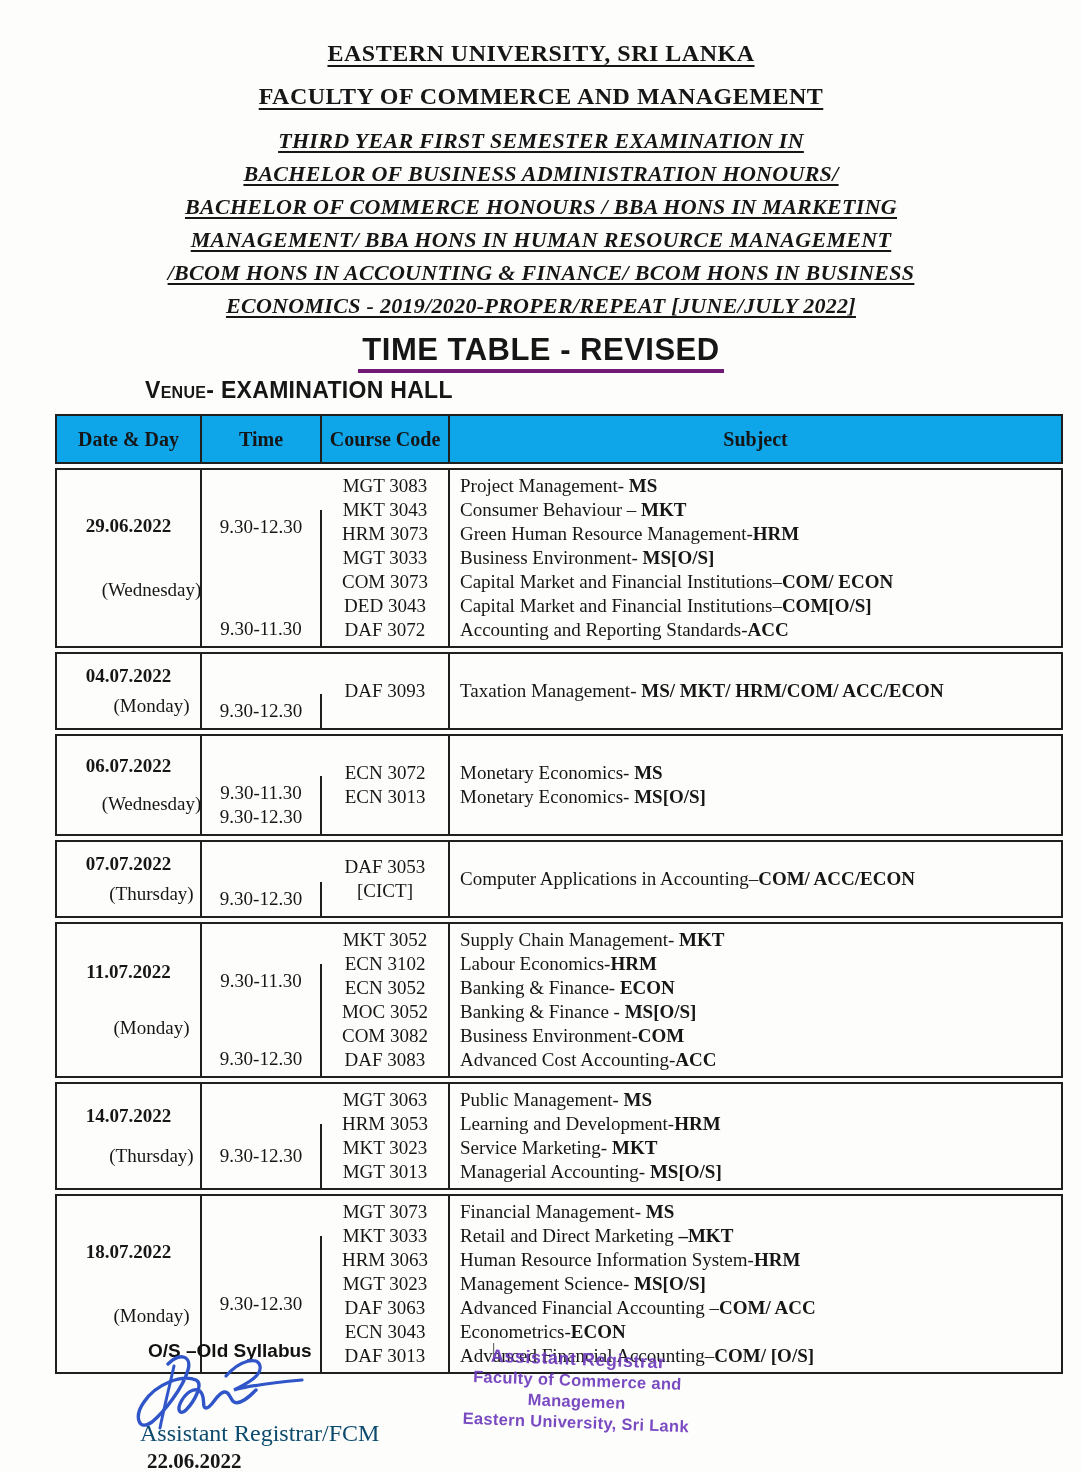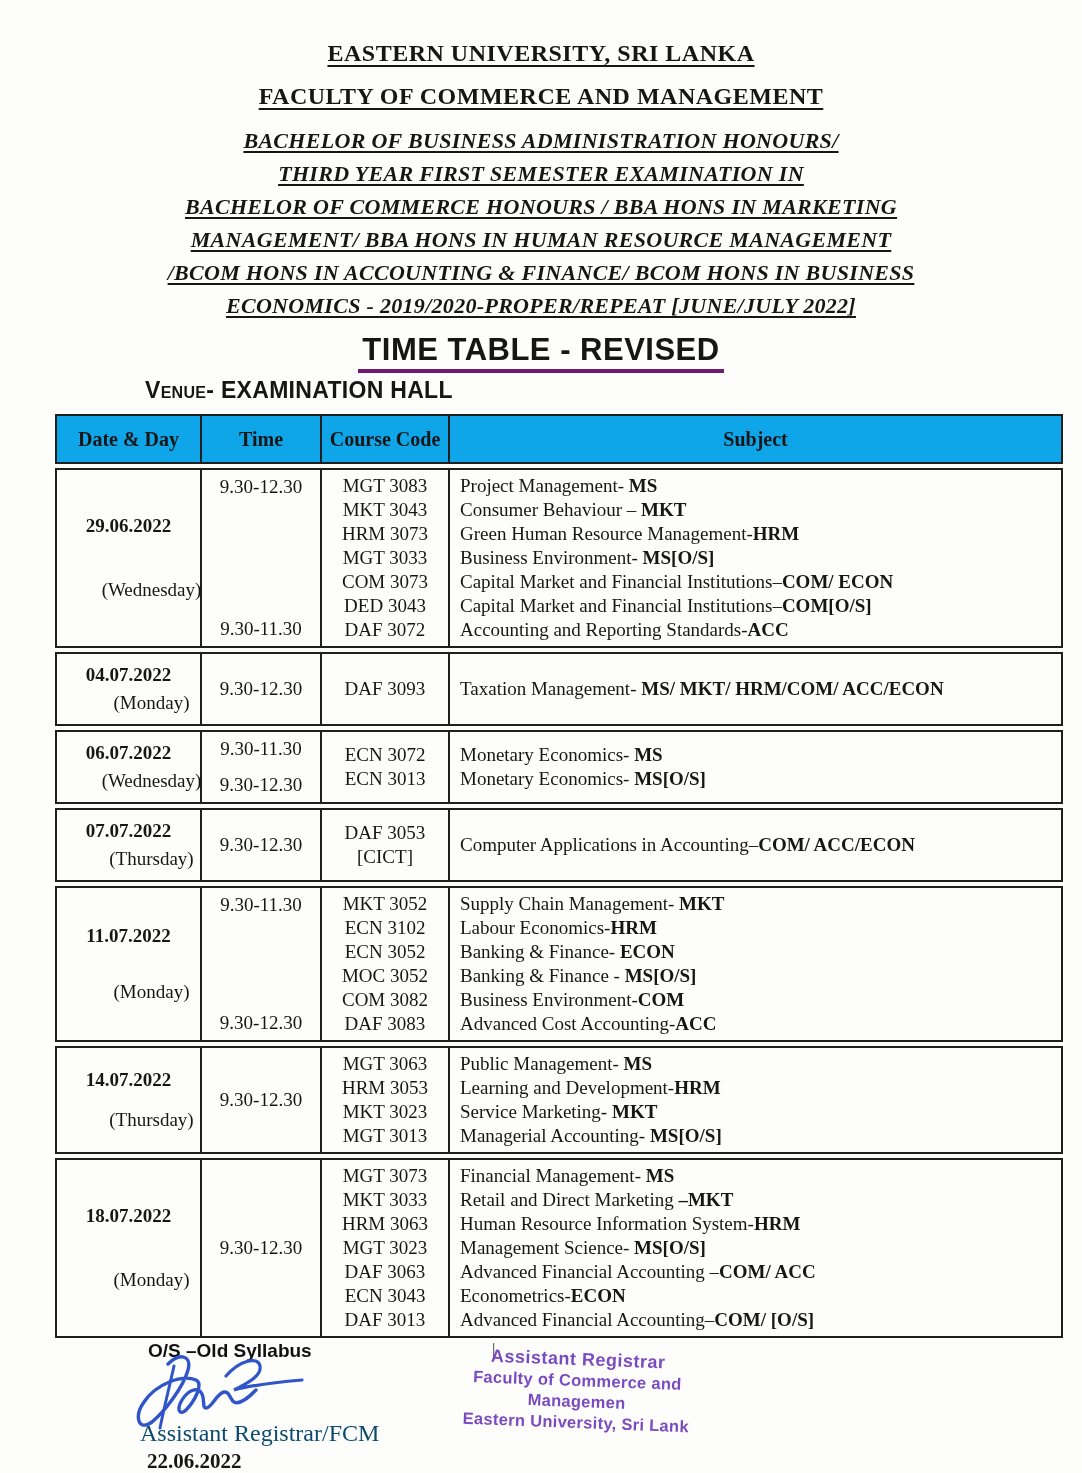--- a/index.html
+++ b/index.html
@@ -68,21 +68,21 @@
     display: flex; border: 2px solid #1f1f1f; margin-bottom: 4px;
     min-height: 74px; background: #fdfdfc;
   }
   .cell { display: flex; flex-direction: column; }
   .cell.c-date {
     align-items: center; justify-content: space-evenly;
     text-align: center; padding: 4px 2px;
   }
   .date-text { font-weight: bold; font-size: 19px; }
   .day-text { font-size: 19px; margin-left: 46px; }
-  .cell.c-time { align-items: center; padding: 5px 0; font-size: 19px; }
+  .cell.c-time { align-items: center; padding: 5px 0; font-size: 19px; margin-top: 40px; }
   .cell.c-time.one { justify-content: center; }
   .cell.c-time.two { justify-content: space-between; }
   .time-line { line-height: 24px; }
   .cell.c-code { justify-content: center; padding: 4px 0; }
   .code-line {
     font-size: 19px; line-height: 24px; text-align: center;
     white-space: pre-line;
   }
   .cell.c-subject { justify-content: center; padding: 4px 0 4px 10px; }
   .subj-line { font-size: 19px; line-height: 24px; white-space: nowrap; }
@@ -111,22 +111,22 @@
 </style>
 </head>
 <body>
 
 <div class="page">
 
   <div class="header">
     <div class="uni-title">EASTERN UNIVERSITY, SRI LANKA</div>
     <div class="faculty-title">FACULTY OF COMMERCE AND MANAGEMENT</div>
     <div class="exam-lines">
+      <div class="exam-line">THIRD YEAR FIRST SEMESTER EXAMINATION IN</div>
       <div class="exam-line">BACHELOR OF BUSINESS ADMINISTRATION HONOURS/</div>
-      <div class="exam-line">THIRD YEAR FIRST SEMESTER EXAMINATION IN</div>
       <div class="exam-line">BACHELOR OF COMMERCE HONOURS / BBA HONS IN MARKETING</div>
       <div class="exam-line">MANAGEMENT/ BBA HONS IN HUMAN RESOURCE MANAGEMENT</div>
       <div class="exam-line">/BCOM HONS IN ACCOUNTING &amp; FINANCE/ BCOM HONS IN BUSINESS</div>
       <div class="exam-line">ECONOMICS - 2019/2020-PROPER/REPEAT [JUNE/JULY 2022]</div>
     </div>
     <div class="tt-title-wrap">
       <span class="tt-title">TIME TABLE - REVISED</span>
     </div>
     <div class="venue-line"><span class="venue-label">Venue-</span><span> EXAMINATION HALL</span></div>
   </div>

